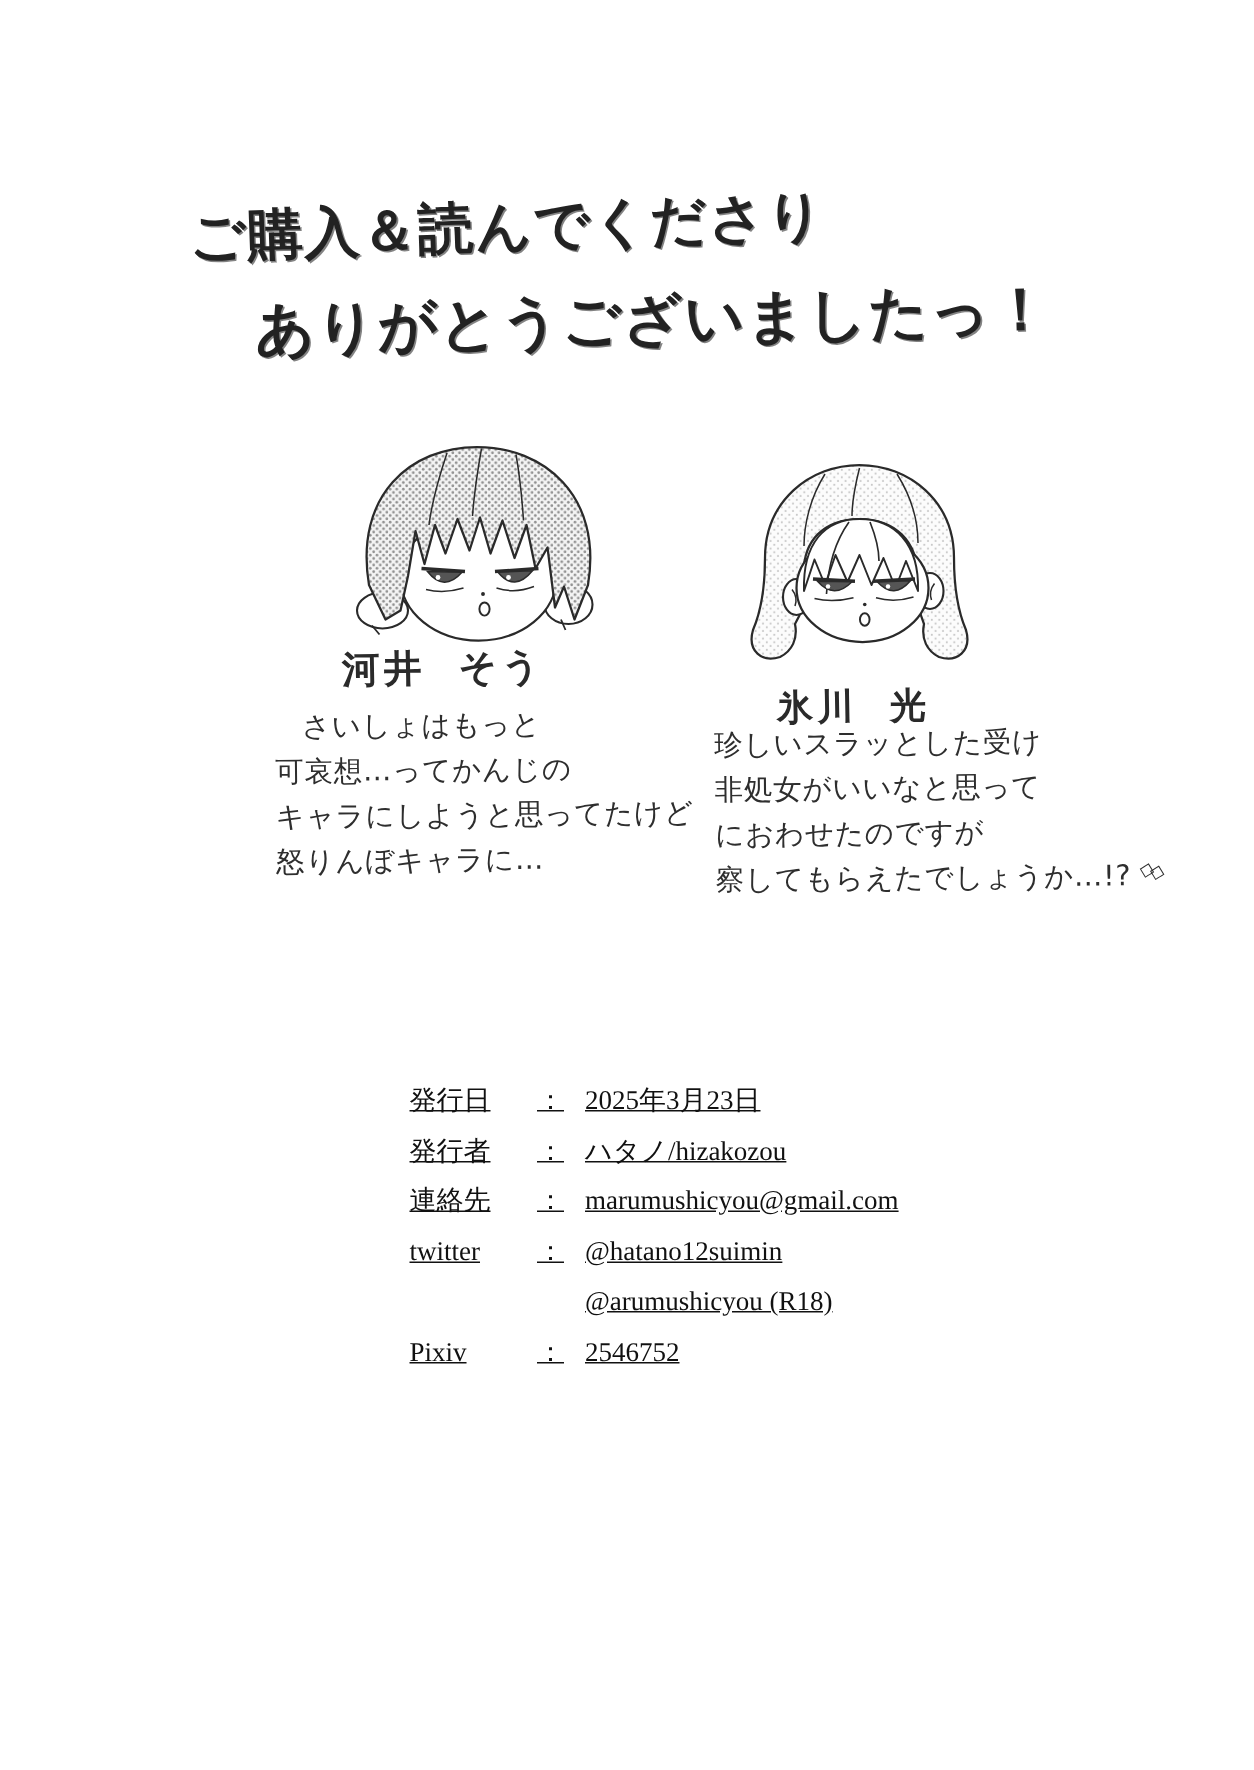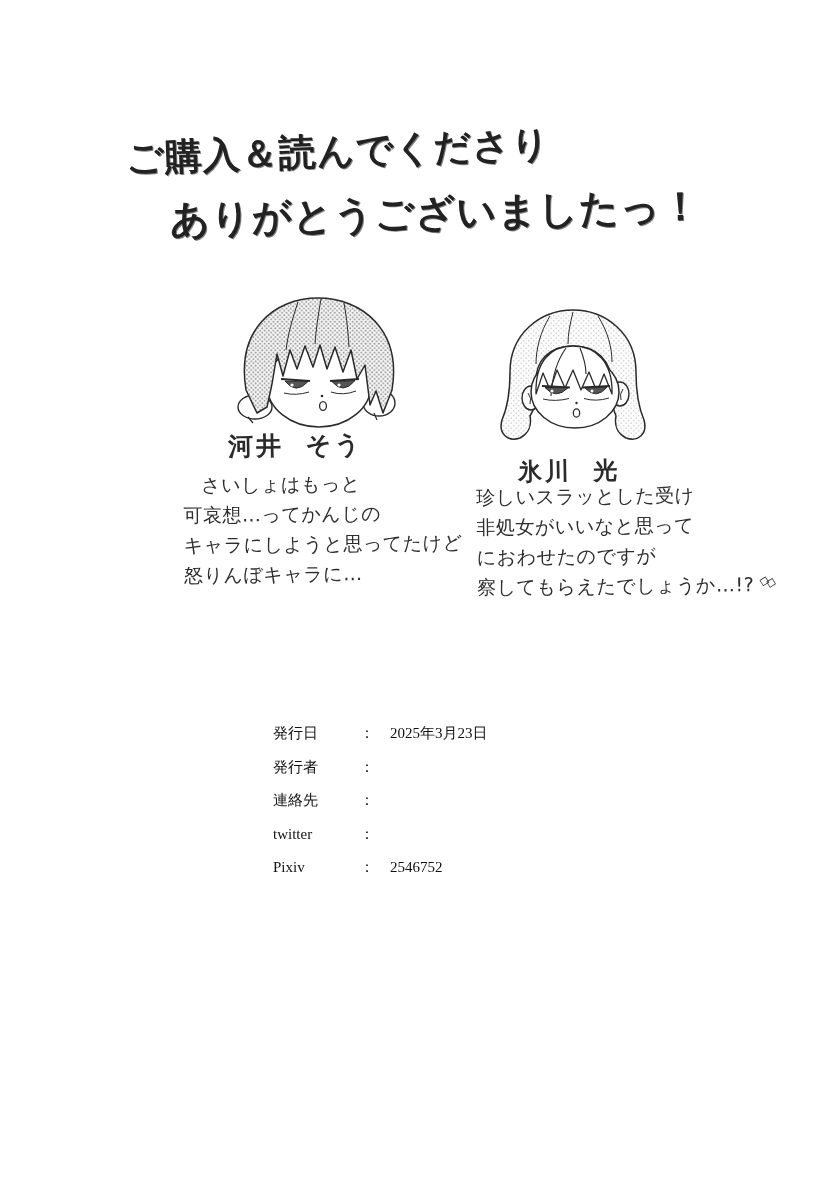--- a/index.html
+++ b/index.html
@@ -52,21 +52,21 @@
   .c-line.indent{padding-left:18px;}
   .doodle{
     display:inline-block;font-size:13px;margin-left:4px;
     transform:rotate(14deg) translateY(-6px);
     letter-spacing:-3px;color:#2e2e2e;
   }
   
   .colophon{
     position:absolute;left:273px;top:717px;
     font-family:"Liberation Serif","DejaVu Serif",serif;
-    font-size:15px;color:#111;
+    font-size:18px;color:#111;text-decoration:underline;
   }
   .col-row{display:flex;line-height:33.5px;white-space:nowrap;}
   .col-label{display:inline-block;width:82px;}
   .col-sep{display:inline-block;width:24px;text-align:center;}
   .col-value{display:inline-block;margin-left:11px;}
   
   .ink{stroke:#2a2a2a;}
 </style>
 </head>
 <body>
@@ -186,28 +186,36 @@
 
   <section class="colophon">
     <div class="col-row">
       <span class="col-label">発行日</span>
         <span class="col-sep">：</span>
         <span class="col-value">2025年3月23日</span>
     </div>
     <div class="col-row">
       <span class="col-label">発行者</span>
         <span class="col-sep">：</span>
+        <span class="col-value">ハタノ/hizakozou</span>
     </div>
     <div class="col-row">
       <span class="col-label">連絡先</span>
         <span class="col-sep">：</span>
+        <span class="col-value">marumushicyou@gmail.com</span>
     </div>
     <div class="col-row">
       <span class="col-label">twitter</span>
         <span class="col-sep">：</span>
+        <span class="col-value">@hatano12suimin</span>
+    </div>
+    <div class="col-row">
+      <span class="col-label"></span>
+        <span class="col-sep"></span>
+        <span class="col-value">@arumushicyou (R18)</span>
     </div>
     <div class="col-row">
       <span class="col-label">Pixiv</span>
         <span class="col-sep">：</span>
         <span class="col-value">2546752</span>
     </div>
   </section>
 
 </div>
 

